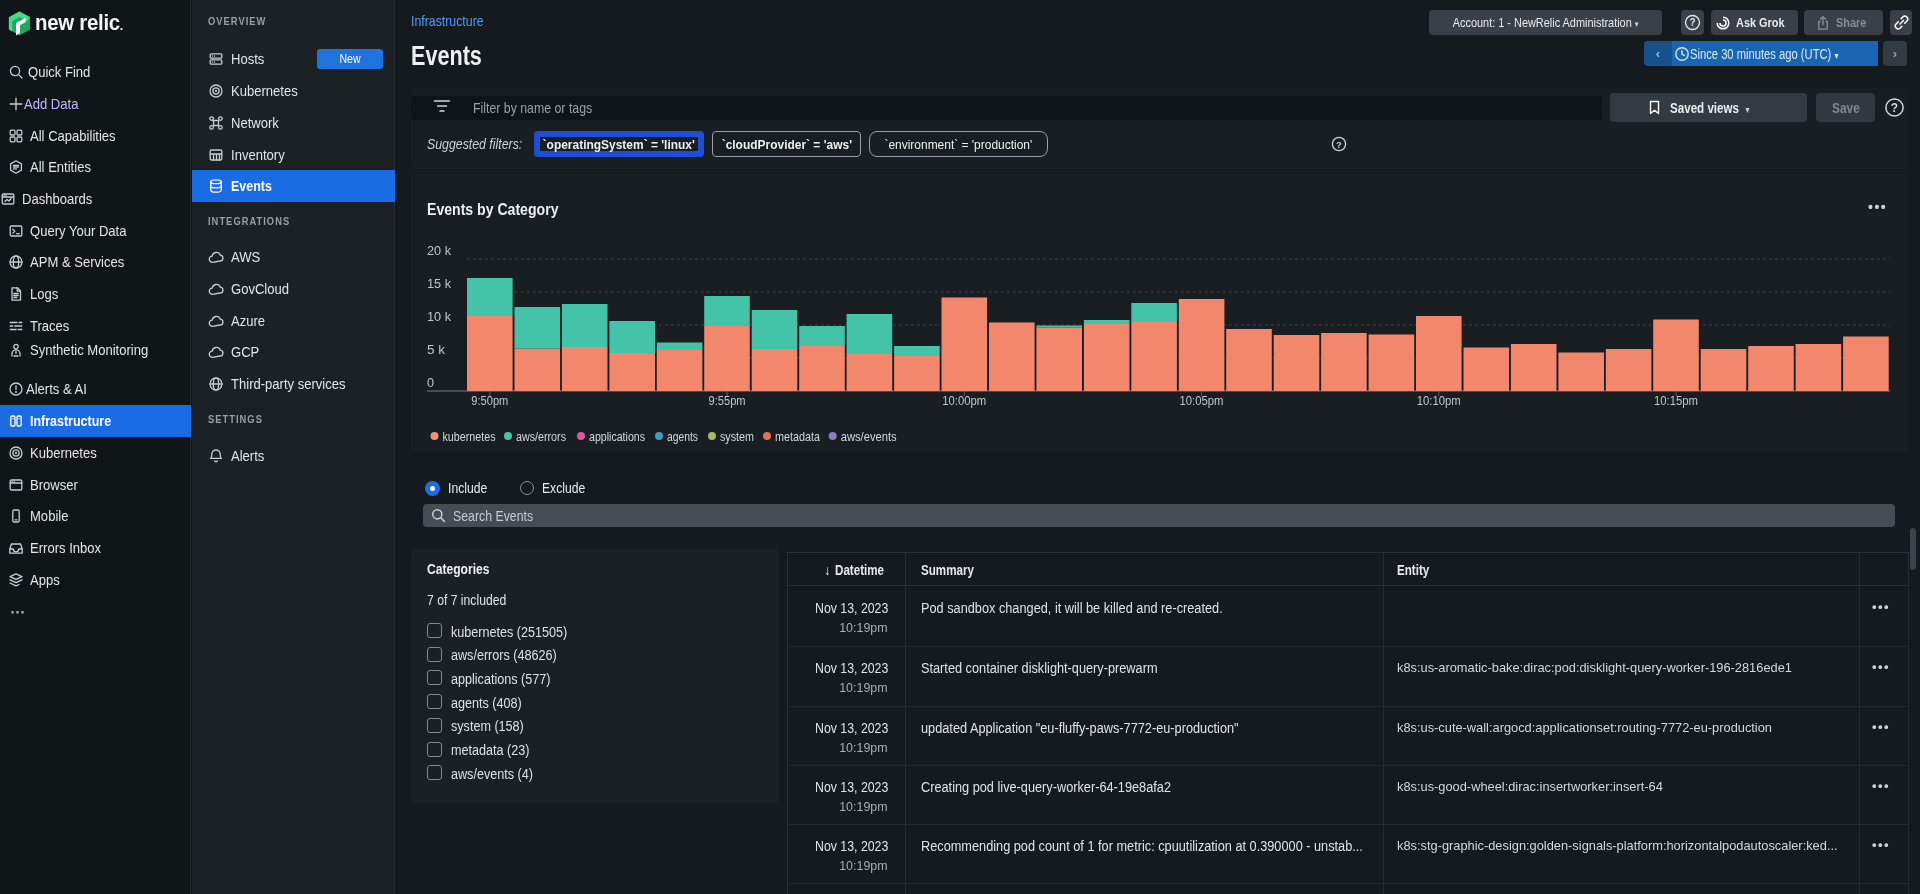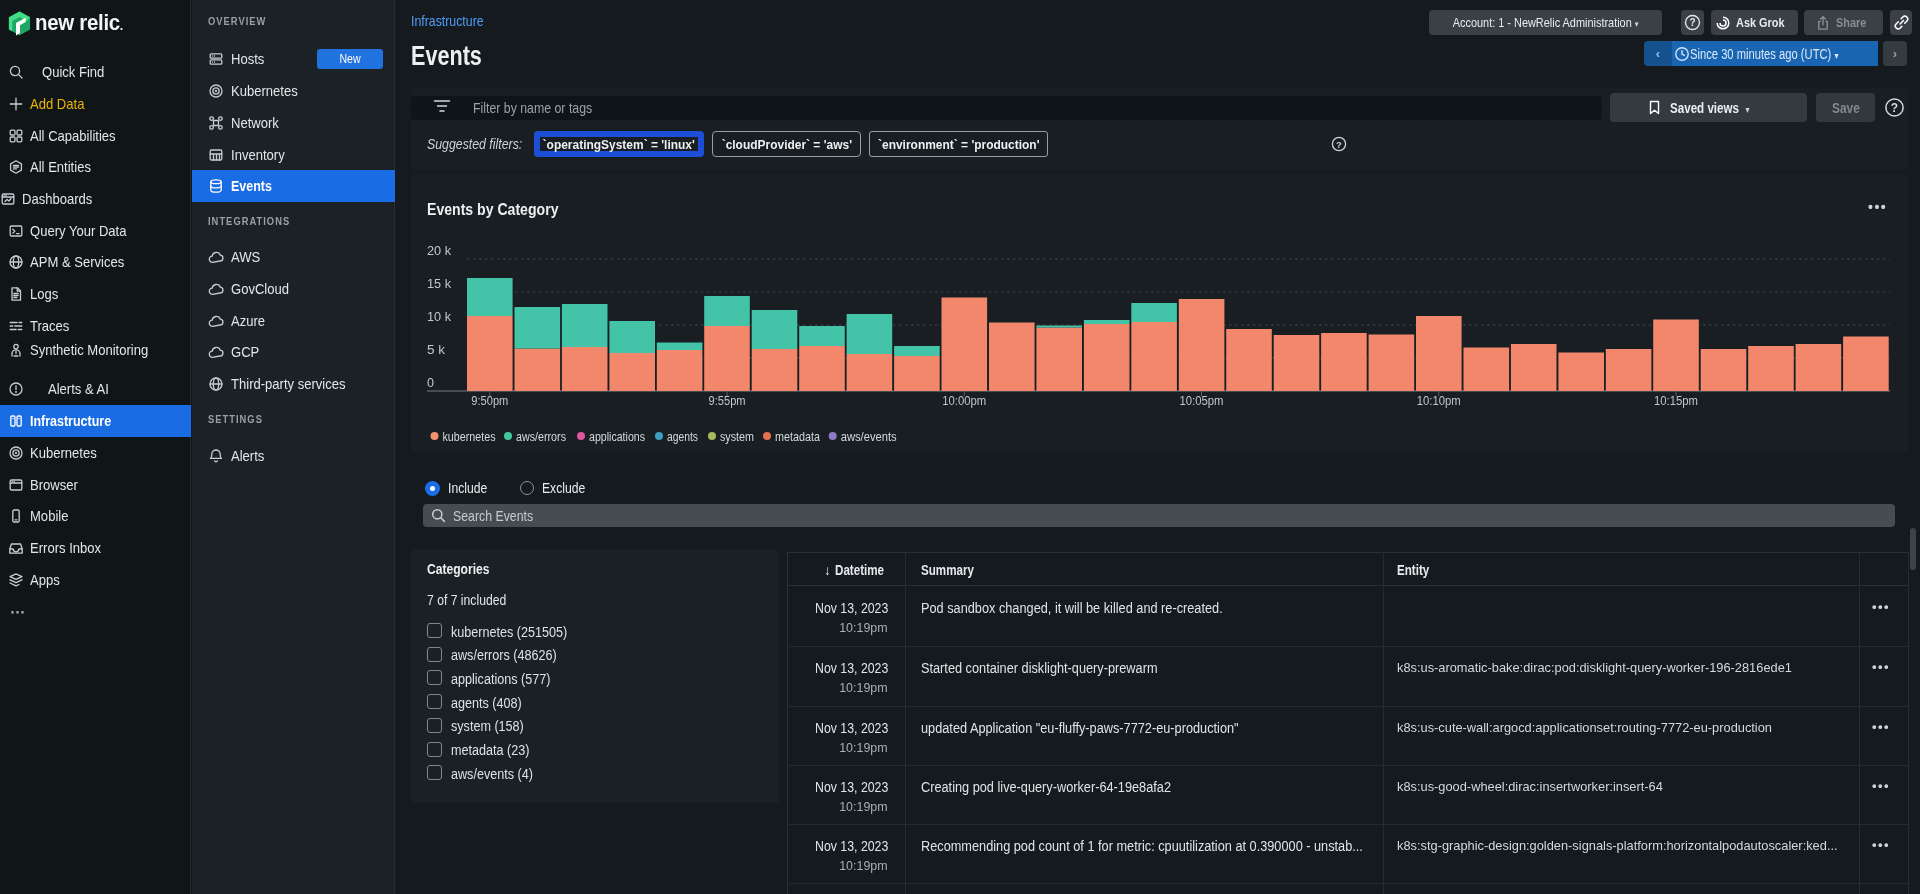--- a/index.html
+++ b/index.html
@@ -19,31 +19,31 @@
 </div>
 <div class="abs" style="left:0;top:56.0px;width:191px;height:32px;display:flex;align-items:center;padding-left:8px">
         <span class="ico">
           <svg width="16" height="16" viewBox="0 0 16 16">
             <g fill="none" stroke="#c6ccd1" stroke-width="1.3" stroke-linecap="round" stroke-linejoin="round">
               <circle cx="7" cy="7" r="4.6"></circle>
               <path d="M10.4 10.4L14 14"></path>
             </g>
           </svg>
         </span>
-        <span style="color:#e2e6e9;font-size:14.5px;font-weight:400;margin-left:18px;white-space:nowrap"><span style="display:inline-block;transform:scaleX(0.9);transform-origin:0 50%;white-space:nowrap">Quick Find</span></span>
+        <span style="color:#e2e6e9;font-size:14.5px;font-weight:400;margin-left:4px;white-space:nowrap"><span style="display:inline-block;transform:scaleX(0.9);transform-origin:0 50%;white-space:nowrap">Quick Find</span></span>
       </div>
 <div class="abs" style="left:0;top:87.7px;width:191px;height:32px;display:flex;align-items:center;padding-left:8px">
         <span class="ico">
           <svg width="16" height="16" viewBox="0 0 16 16">
             <g fill="none" stroke="#c6ccd1" stroke-width="1.3" stroke-linecap="round" stroke-linejoin="round">
               <path d="M8 2.2v11.6M2.2 8h11.6"></path>
             </g>
           </svg>
         </span>
-        <span style="color:#eab308;font-size:14.5px;font-weight:400;margin-left:6px;white-space:nowrap"><span style="display:inline-block;transform:scaleX(0.9);transform-origin:0 50%;white-space:nowrap">Add Data</span></span>
+        <span style="color:#c4b5fd;font-size:14.5px;font-weight:400;white-space:nowrap"><span style="display:inline-block;transform:scaleX(0.9);transform-origin:0 50%;white-space:nowrap">Add Data</span></span>
       </div>
 <div class="abs" style="left:0;top:119.5px;width:191px;height:32px;display:flex;align-items:center;padding-left:8px">
         <span class="ico">
           <svg width="16" height="16" viewBox="0 0 16 16">
             <g fill="none" stroke="#c6ccd1" stroke-width="1.3" stroke-linecap="round" stroke-linejoin="round">
               <rect x="2.2" y="2.2" width="4.8" height="4.8" rx="1"></rect>
               <rect x="9" y="2.2" width="4.8" height="4.8" rx="1"></rect>
               <rect x="2.2" y="9" width="4.8" height="4.8" rx="1"></rect>
               <rect x="9" y="9" width="4.8" height="4.8" rx="1"></rect>
             </g>
@@ -132,21 +132,21 @@
 <div class="abs" style="left:0;top:373.3px;width:191px;height:32px;display:flex;align-items:center;padding-left:8px">
         <span class="ico">
           <svg width="16" height="16" viewBox="0 0 16 16">
             <g fill="none" stroke="#c6ccd1" stroke-width="1.3" stroke-linecap="round" stroke-linejoin="round">
               <circle cx="8" cy="8" r="6"></circle>
               <path d="M8 4.8v3.8"></path>
               <circle cx="8" cy="11" r=".4" fill="#c6ccd1"></circle>
             </g>
           </svg>
         </span>
-        <span style="color:#e2e6e9;font-size:14.5px;font-weight:400;margin-left:24px;white-space:nowrap"><span style="display:inline-block;transform:scaleX(0.9);transform-origin:0 50%;white-space:nowrap">Alerts &amp; AI</span></span>
+        <span style="color:#e2e6e9;font-size:14.5px;font-weight:400;margin-left:2px;white-space:nowrap"><span style="display:inline-block;transform:scaleX(0.9);transform-origin:0 50%;white-space:nowrap">Alerts &amp; AI</span></span>
       </div>
 <div class="abs" style="left:0;top:405.0px;width:191px;height:32px;background:#1a6ce5;display:flex;align-items:center;padding-left:8px">
         <span class="ico">
           <svg width="16" height="16" viewBox="0 0 16 16">
             <g fill="none" stroke="#fff" stroke-width="1.3" stroke-linecap="round" stroke-linejoin="round">
               <rect x="2.8" y="3" width="4.2" height="10" rx="1.2"></rect>
               <rect x="9" y="3" width="4.2" height="10" rx="1.2"></rect>
               <path d="M4.9 5.5h.01M11.1 5.5h.01"></path>
             </g>
           </svg>
@@ -413,21 +413,21 @@
           <circle cx="10.5" cy="10.5" r="8.6" fill="none" stroke="#d5dade" stroke-width="1.5"></circle>
           <text x="10.5" y="15" font-size="12" font-weight="700" fill="#d5dade" text-anchor="middle" font-family="Liberation Sans">?</text>
         </svg></div>
 <div class="abs" style="left:31px;top:136px;color:#ced3d7;font-size:14.5px;font-style:italic"><span style="display:inline-block;transform:scaleX(0.85);transform-origin:0 50%;white-space:nowrap">Suggested filters:</span></div>
 <div class="abs" style="left:138px;top:131px;width:170px;height:26px;border:6px solid #1d4ed8;border-radius:4px;display:flex;align-items:center;justify-content:center;color:#eef1f3;font-size:13px;font-weight:700;white-space:nowrap">
         <span style="display:inline-block;transform:scaleX(0.92);transform-origin:50% 50%;white-space:nowrap">`operatingSystem` = 'linux'</span>
       </div>
 <div class="abs" style="left:316px;top:131px;width:149px;height:26px;border:1px solid #979da3;border-radius:4px;display:flex;align-items:center;justify-content:center;color:#eef1f3;font-size:13px;font-weight:700;white-space:nowrap">
         <span style="display:inline-block;transform:scaleX(0.92);transform-origin:50% 50%;white-space:nowrap">`cloudProvider` = 'aws'</span>
       </div>
-<div class="abs" style="left:473px;top:131px;width:179px;height:26px;border:1px solid #979da3;border-radius:3px;display:flex;align-items:center;justify-content:center;color:#eef1f3;font-size:13px;font-weight:700;white-space:nowrap">
+<div class="abs" style="left:473px;top:131px;width:179px;height:26px;border:1px solid #979da3;border-radius:8px;display:flex;align-items:center;justify-content:center;color:#eef1f3;font-size:13px;font-weight:400;white-space:nowrap">
         <span style="display:inline-block;transform:scaleX(0.92);transform-origin:50% 50%;white-space:nowrap">`environment` = 'production'</span>
       </div>
 <div class="abs" style="left:935px;top:136px"><svg width="16" height="16" viewBox="0 0 16 16">
           <circle cx="8" cy="8" r="6.6" fill="none" stroke="#cdd2d6" stroke-width="1.3"></circle>
           <text x="8" y="11.5" font-size="9.5" font-weight="700" fill="#cdd2d6" text-anchor="middle" font-family="Liberation Sans">?</text>
         </svg></div>
 <div class="abs" style="left:15px;top:174px;width:1497px;height:278px;background:#181e22;border-radius:4px"></div>
 <div class="abs" style="left:31px;top:201px;color:#edf0f2;font-size:16px;font-weight:700"><span style="display:inline-block;transform:scaleX(0.88);transform-origin:0 50%;white-space:nowrap">Events by Category</span></div>
 <div class="abs" style="left:1472px;top:198px"><span class="dots">•••</span></div>
 <div class="abs" style="left:15px;top:174px"><svg width="1497" height="278" viewBox="0 0 1497 278">

